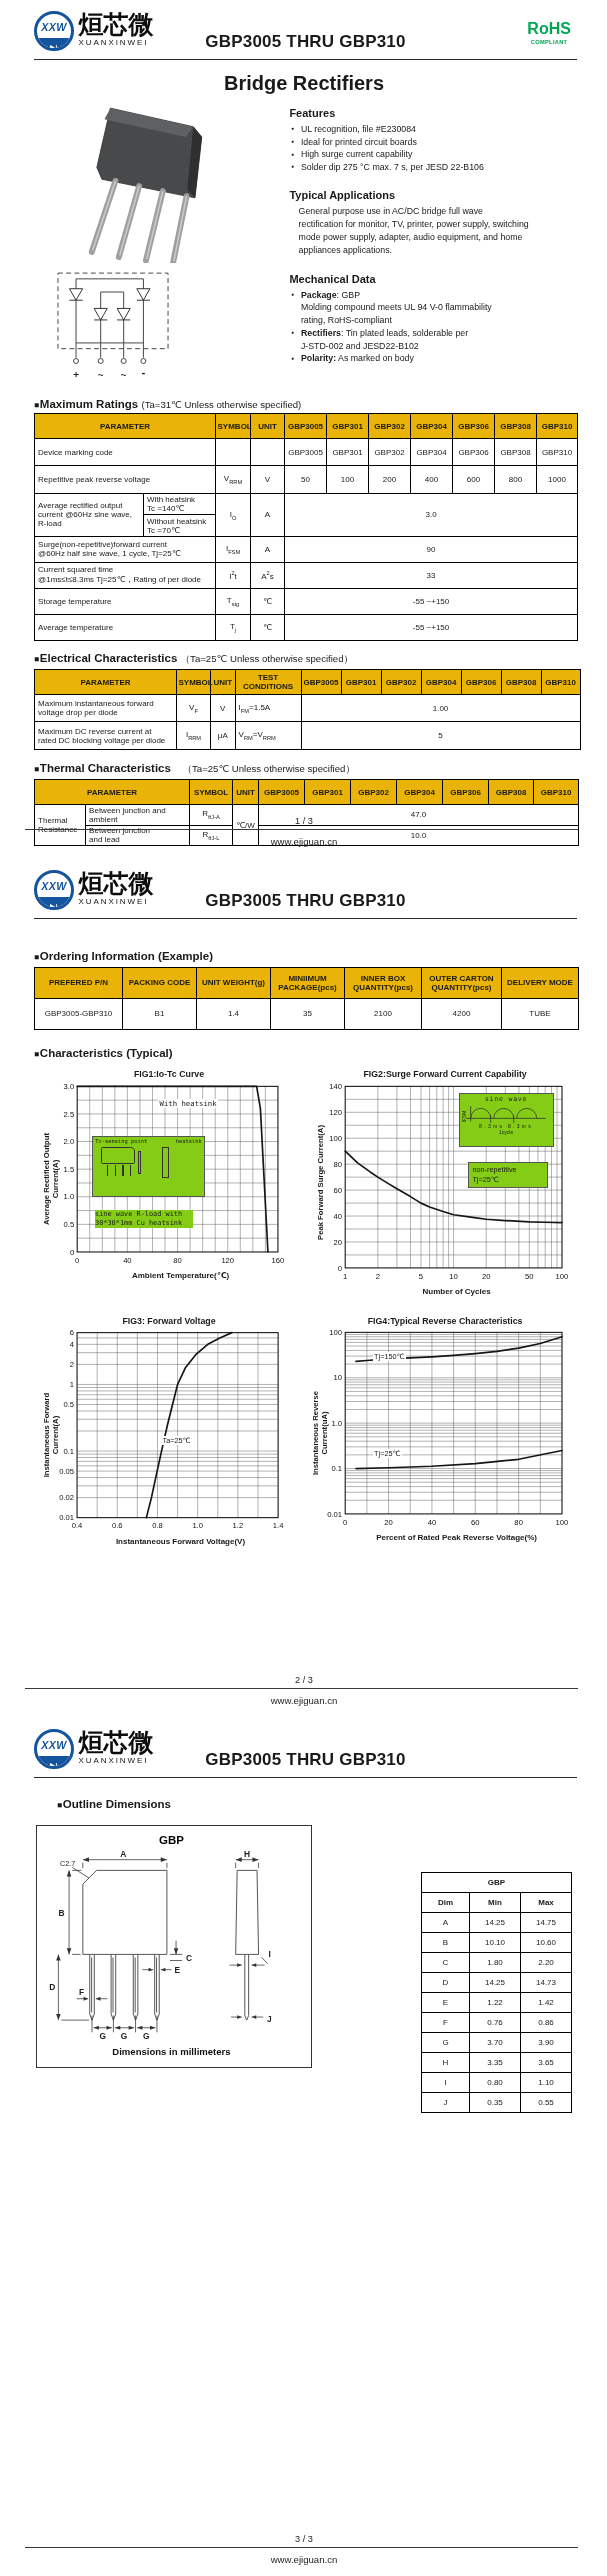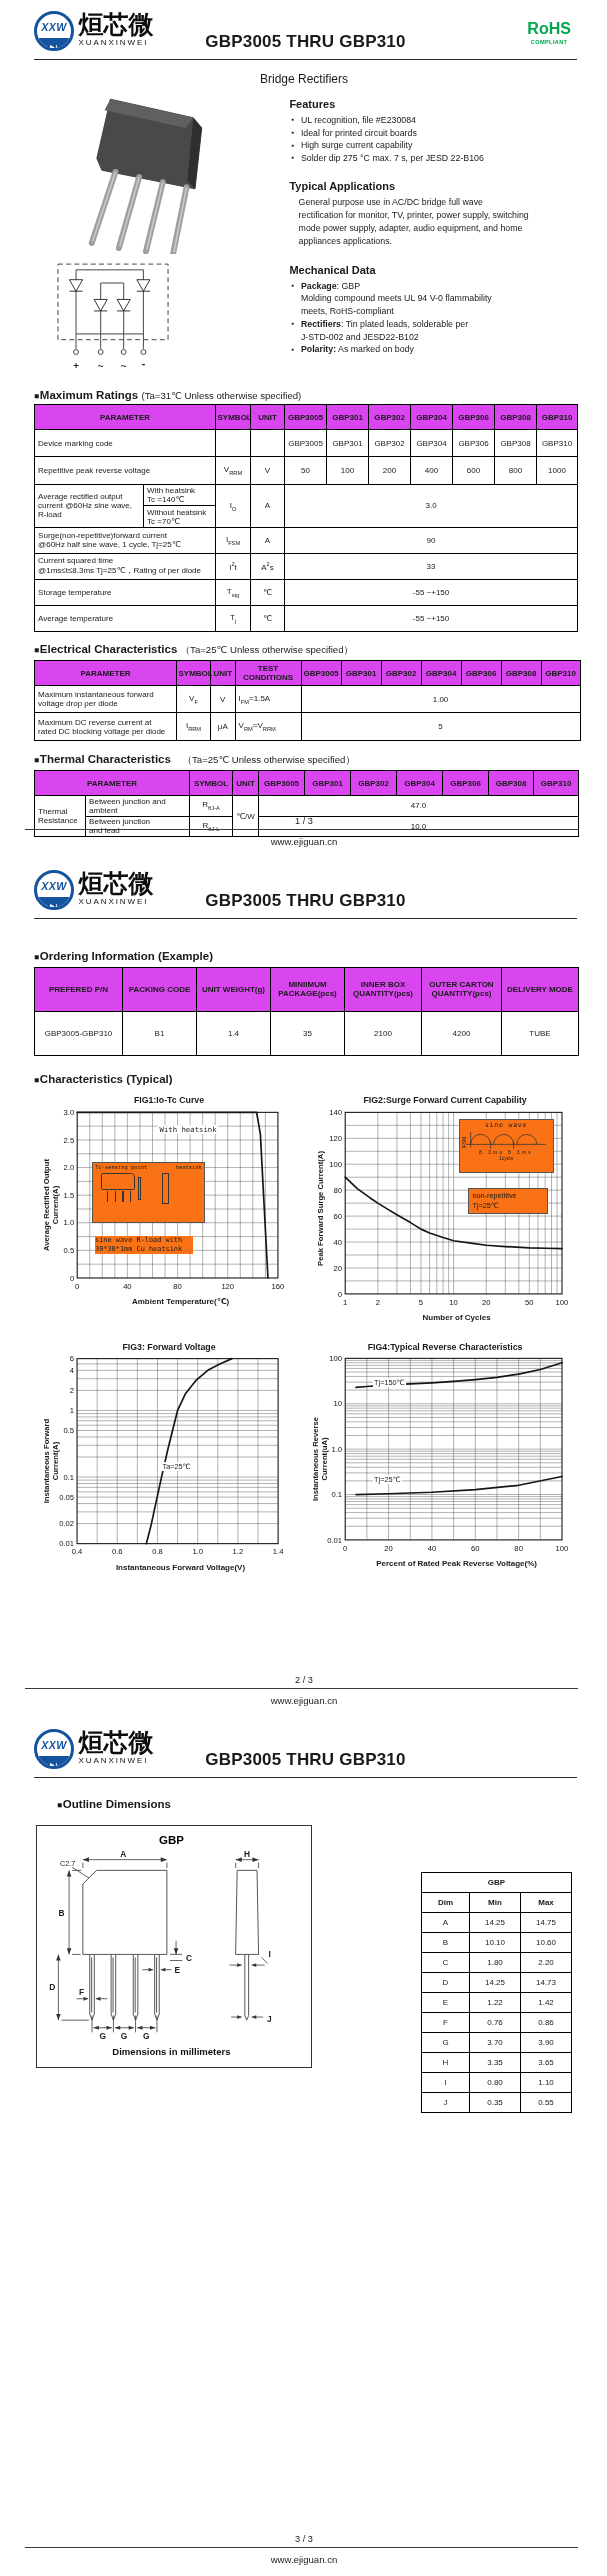--- a/index.html
+++ b/index.html
@@ -22,54 +22,54 @@
   .rohs-1 { font-size:16px; line-height:1; }
   .rohs-2 { font-size:5.7px; letter-spacing:0.3px; margin-top:1.5px; }
 
   
   .pfoot { position:absolute; left:0; right:0; bottom:12.2px; }
   .pnum { text-align:center; font-size:9.2px; color:#222; margin-bottom:3.8px; }
   .frule { border-top:1.5px solid #3a3a3a; margin:0 30px 5.4px 25px; }
   .furl { text-align:center; font-size:9.6px; color:#222; }
 
   
-  .prod-heading { text-align:center; font-size:12px; font-weight:normal; margin:11.5px 0 3.1px; }
+  .prod-heading { text-align:center; font-size:20px; font-weight:bold; margin:11.5px 0 3.1px; }
   .p1cols { display:flex; padding:0 31px 0 34px; }
   .p1left { width:237px; flex:none; }
   .p1right { flex:1; padding-left:18.4px; padding-top:3.1px; }
   .rtitle { font-weight:bold; font-size:11px; margin:6.1px 0 3.8px; }
   .feat { position:relative; font-size:8.8px; line-height:1.45; padding-left:11.5px; }
   .feat::before { content:"●"; position:absolute; left:1.5px; top:2.3px; font-size:5px; }
   .cont { font-size:8.8px; line-height:1.45; padding-left:11.5px; }
   .appl { font-size:8.8px; line-height:1.5; padding-left:9.2px; }
   .mechb { font-weight:bold; }
   .sec-title { font-size:11.5px; font-weight:bold; margin:10.7px 0 3.8px 34px; }
   .sec-title::before { content:"■"; font-size:8.4px; margin-right:0.8px; }
   .sec-cond { font-weight:normal; font-size:9.6px; }
 
   table.dt { border-collapse:collapse; width:543px; margin-left:34px; table-layout:fixed; font-size:8px; }
   table.dt th, table.dt td { border:0.8px solid #000; text-align:center; padding:0.8px 1.5px; vertical-align:middle; }
-  table.dt th { background:#d946ef; font-weight:bold; font-size:8px; }
+  table.dt th { background:#eab308; font-weight:bold; font-size:8px; }
   table.dt td.pl { text-align:left; padding-left:3.1px; }
   sub { font-size:5.7px; } sup { font-size:5.7px; }
-  .h32{height:24.5px} .h36{height:27.6px} .h40{height:44px} .h28{height:21.4px} .h34{height:26px} .h26{height:20px}
+  .h32{height:24.5px} .h36{height:27.6px} .h40{height:31px} .h28{height:21.4px} .h34{height:26px} .h26{height:20px}
 
   .circ-wrap { margin:3.1px 0 0 13.8px; }
 
   
   .ord-table { margin-top:4.6px; }
   .char-title { margin-top:17px; }
   .figgrid { display:grid; grid-template-columns:264px 279px; column-gap:4.6px; row-gap:20px; margin:10.7px 0 0 37px; }
   .fig { position:relative; }
   .fig-title { text-align:center; font-size:8.8px; font-weight:bold; margin-bottom:1.5px; }
   .fig-body { position:relative; padding-left:10.7px; }
   .fig-ylab { position:absolute; left:-47px; top:50%; width:122px; margin-top:-6.1px; transform:rotate(-90deg); transform-origin:center; text-align:center; font-size:7.7px; font-weight:bold; }
   .fig-xlab { text-align:center; font-size:8px; font-weight:bold; margin-top:0px; padding-left:23px; }
   .ann { position:absolute; font-size:7.3px; background:#fff; padding:0 1.5px; white-space:nowrap; }
-  .annbox { position:absolute; background:#f97316; border:0.8px solid #555; font-size:6.9px; }
+  .annbox { position:absolute; background:#84cc16; border:0.8px solid #555; font-size:6.9px; }
   .mono { font-family:"DejaVu Sans Mono",monospace; }
   .f1-inset { left:55px; top:55px; width:113px; height:61px; padding:1.5px 2.3px; }
   .f1-ilab { display:flex; justify-content:space-between; font-size:5.4px; font-family:"DejaVu Sans Mono",monospace; }
   .f1-shapes { display:flex; align-items:flex-start; margin-top:2.3px; }
   .pk { position:relative; width:34px; height:17px; border:0.8px solid #333; margin-left:6.1px; border-radius:1.5px 4.6px 1.5px 1.5px; }
   .pk-leg { position:absolute; top:17px; width:1.5px; height:11.5px; background:#333; }
   .hs { width:6.9px; height:31px; border:0.8px solid #333; margin-left:21.4px; }
   .hs2 { width:3.1px; height:23px; border:0.8px solid #333; margin-left:2.3px; margin-top:3.8px; }
   .f1-note { left:58px; top:129px; width:98px; border:none; font-size:6.9px; line-height:1.3; font-family:"DejaVu Sans Mono",monospace; }
   .f2-inset { left:153px; top:12.2px; width:95px; height:54px; padding:0.8px 1.5px; }
@@ -175,21 +175,21 @@
 
       <div class="rtitle" style="margin-top:15.3px">Typical Applications</div>
       <div class="appl">General purpose use in AC/DC bridge full wave</div>
       <div class="appl">rectification for monitor, TV, printer, power supply, switching</div>
       <div class="appl">mode power supply, adapter, audio equipment, and home</div>
       <div class="appl">appliances applications.</div>
 
       <div class="rtitle" style="margin-top:15.3px">Mechanical Data</div>
       <div class="feat"><span class="mechb">Package</span><span>: GBP</span></div>
       <div class="cont">Molding compound meets UL 94 V-0 flammability</div>
-      <div class="cont">meets, RoHS-compliant</div>
+      <div class="cont">rating, RoHS-compliant</div>
       <div class="feat"><span class="mechb">Rectifiers</span><span>: Tin plated leads, solderable  per</span></div>
       <div class="cont">J-STD-002 and JESD22-B102</div>
       <div class="feat"><span class="mechb">Polarity:</span><span> As marked on body</span></div>
     </div>
   </div>
 
   <div class="sec-title"><span>Maximum Ratings</span> <span class="sec-cond">(Ta=31℃ Unless otherwise specified)</span></div>
   <table class="dt">
     <colgroup>
         <col style="width:109px">

